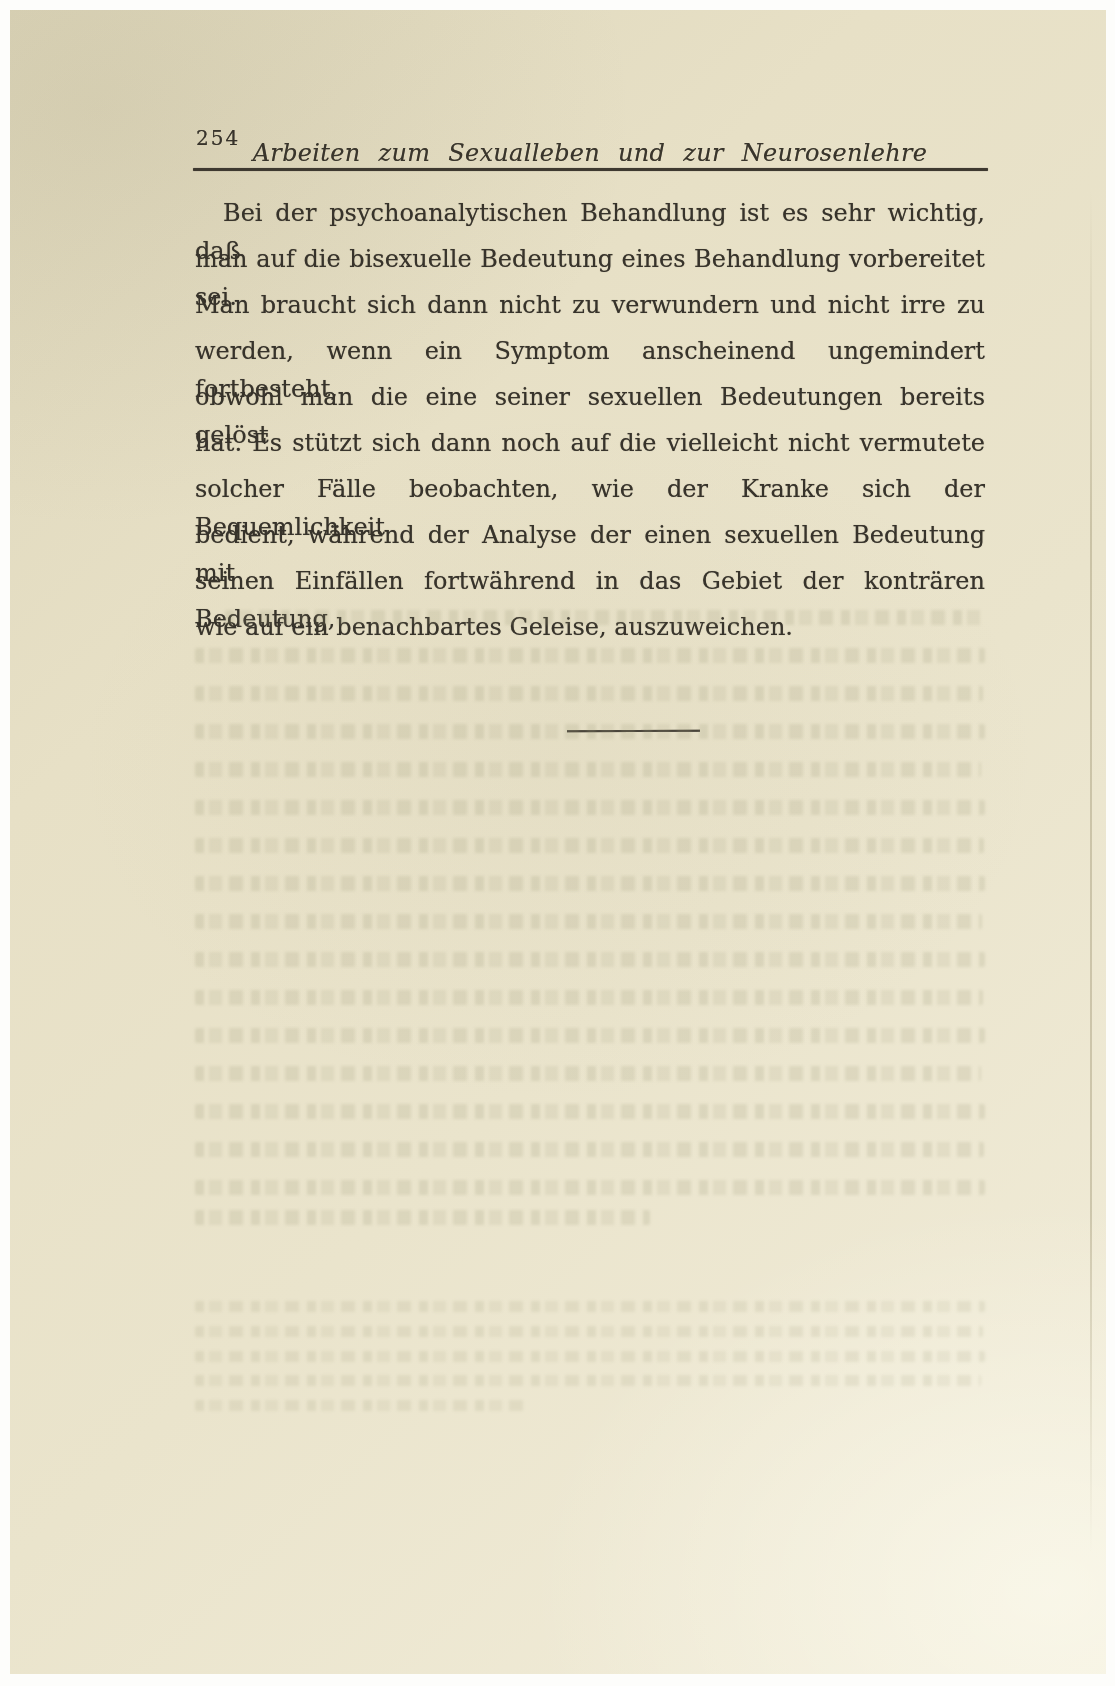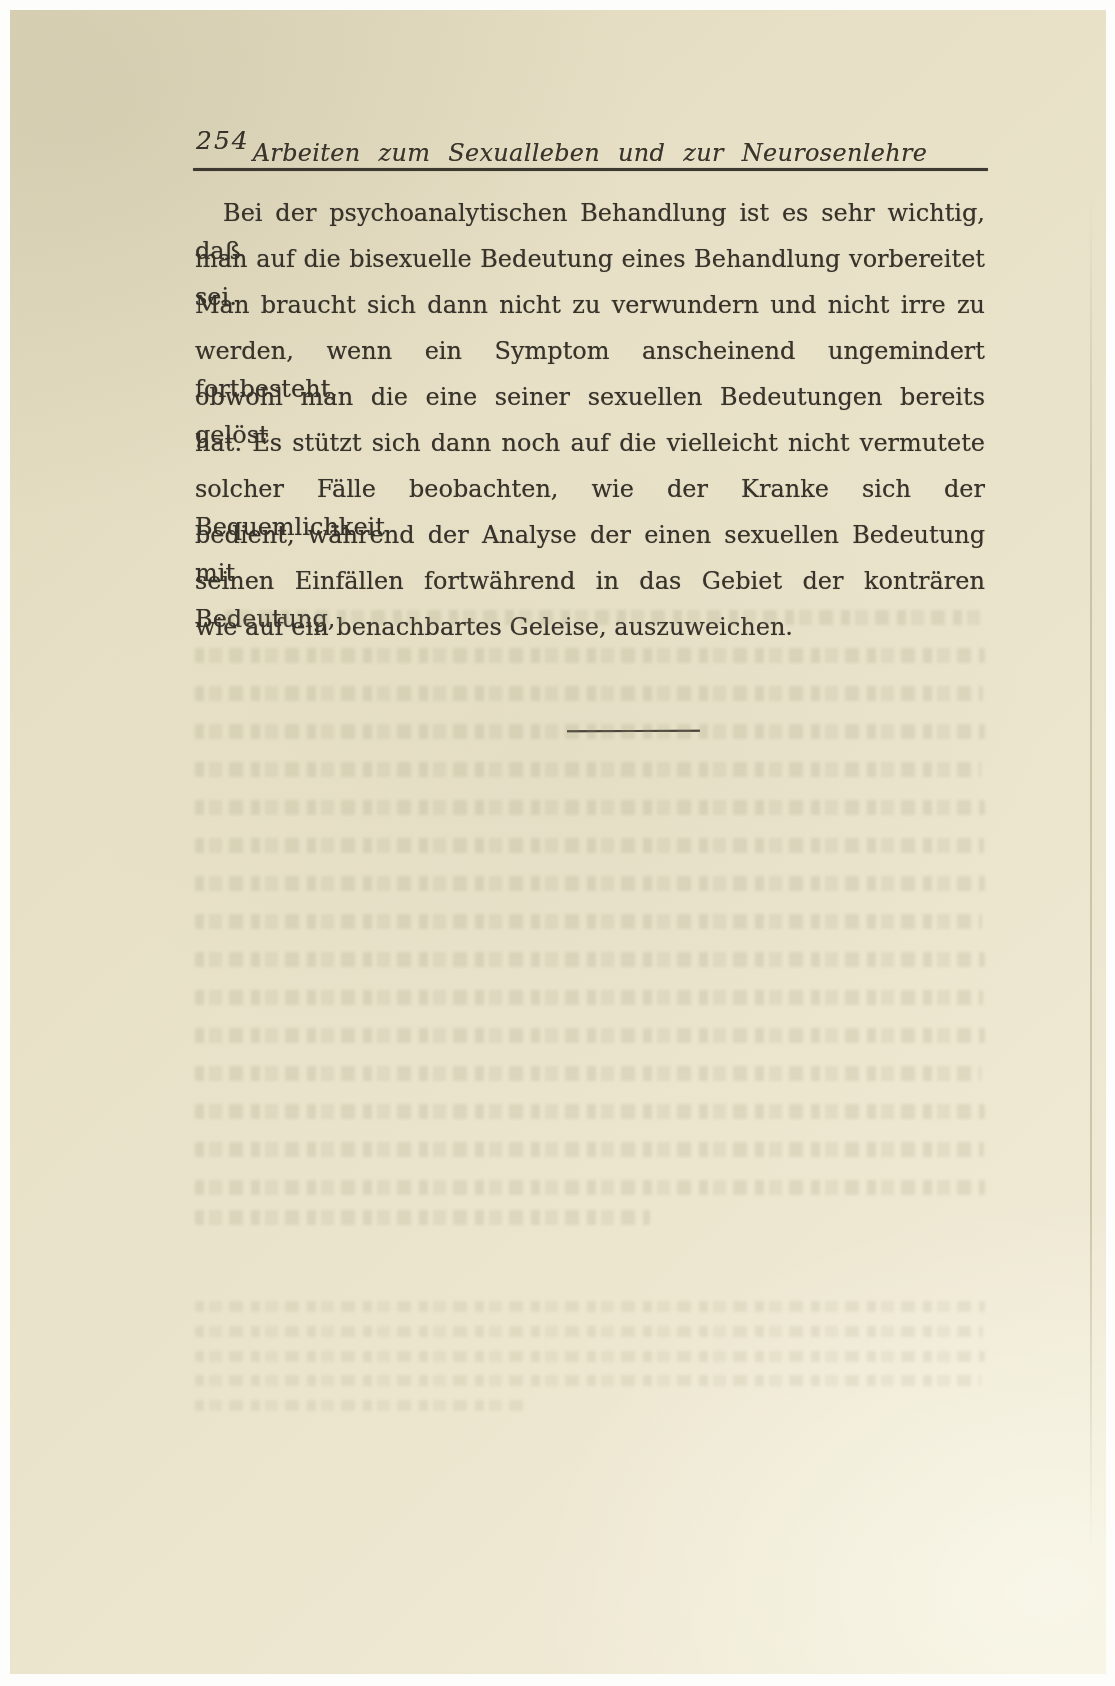--- a/index.html
+++ b/index.html
@@ -21,24 +21,23 @@
   }
   
   .page-edge {
     position: absolute; right: 14px; top: 180px; bottom: 120px; width: 2px;
     background: linear-gradient(to bottom,
       rgba(150,140,105,0) 0%, rgba(150,140,105,0.38) 25%,
       rgba(150,140,105,0.38) 75%, rgba(150,140,105,0) 100%);
   }
   .pageno {
     position: absolute; left: 186px; top: 116px;
-    font-size: 25px; letter-spacing: 2px;
+    font-size: 20px; letter-spacing: 2px;
     color: #37332b;
     text-shadow: 0 0 0.6px rgba(45,40,30,0.55);
-    font-style: italic;
   }
   .running-header {
     position: absolute; left: 185px; top: 113px; width: 790px;
     text-align: center;
     font-style: italic;
     font-size: 24px;
     word-spacing: 0.42em;
     letter-spacing: 0.3px;
     color: #39352c;
     text-shadow: 0 0 0.6px rgba(45,40,30,0.5);

